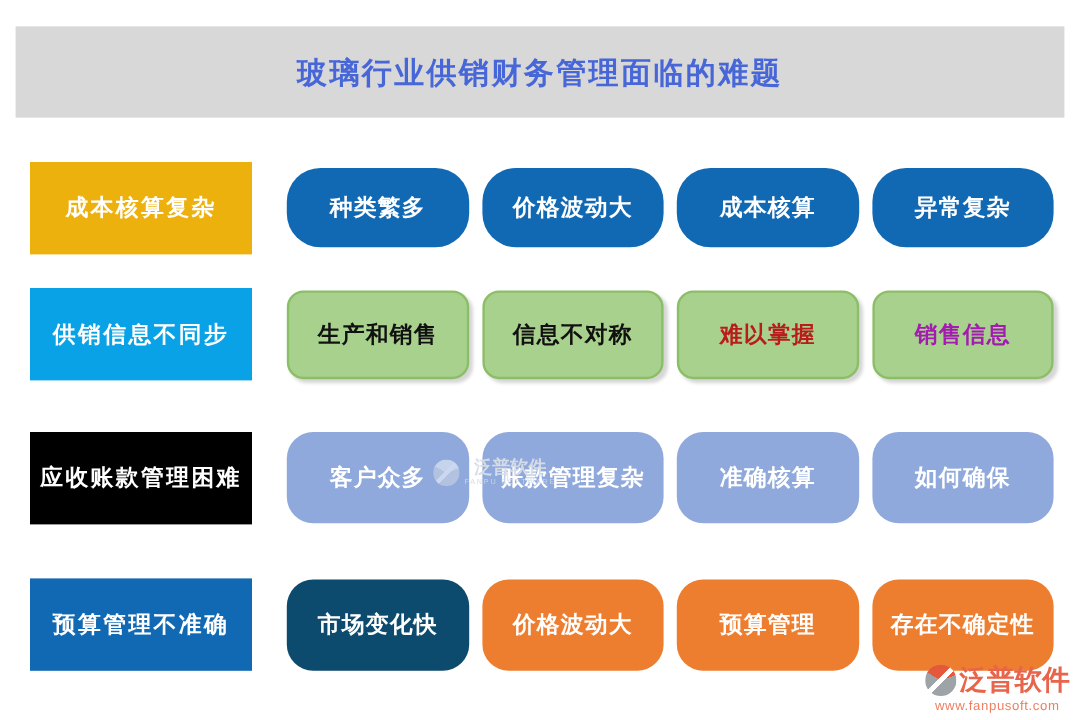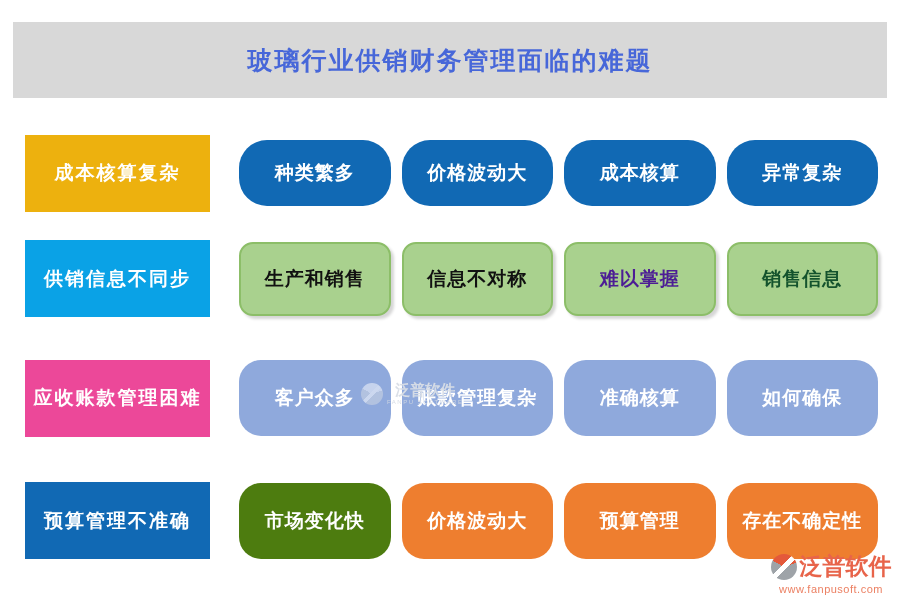--- a/index.html
+++ b/index.html
@@ -76,39 +76,39 @@
       <div class="box" style="background-color: rgb(17, 105, 180); color: rgb(255, 255, 255);">成本核算</div>
       <div class="box" style="background-color: rgb(17, 105, 180); color: rgb(255, 255, 255);">异常复杂</div>
     </div>
   </div>
 
   <div class="row row2">
     <div class="row-label" style="background-color: rgb(10, 162, 230);">供销信息不同步</div>
     <div class="items">
       <div class="box" style="background-color: rgb(169, 209, 142); color: rgb(17, 17, 17); border-color: rgb(140, 190, 104);">生产和销售</div>
       <div class="box" style="background-color: rgb(169, 209, 142); color: rgb(17, 17, 17); border-color: rgb(140, 190, 104);">信息不对称</div>
-      <div class="box" style="background-color: rgb(169, 209, 142); color: #4c1d95; border-color: rgb(140, 190, 104);">难以掌握</div>
-      <div class="box" style="background-color: rgb(169, 209, 142); color: #14532d; border-color: rgb(140, 190, 104);">销售信息</div>
+      <div class="box" style="background-color: rgb(169, 209, 142); color: #b91c1c; border-color: rgb(140, 190, 104);">难以掌握</div>
+      <div class="box" style="background-color: rgb(169, 209, 142); color: #a21caf; border-color: rgb(140, 190, 104);">销售信息</div>
     </div>
   </div>
 
   <div class="row row3">
-    <div class="row-label" style="background-color: #ec4899;">应收账款管理困难</div>
+    <div class="row-label" style="background-color: #000000;">应收账款管理困难</div>
     <div class="items">
       <div class="box" style="background-color: rgb(143, 169, 220); color: rgb(255, 255, 255);">客户众多</div>
       <div class="box" style="background-color: rgb(143, 169, 220); color: rgb(255, 255, 255);">账款管理复杂</div>
       <div class="box" style="background-color: rgb(143, 169, 220); color: rgb(255, 255, 255);">准确核算</div>
       <div class="box" style="background-color: rgb(143, 169, 220); color: rgb(255, 255, 255);">如何确保</div>
     </div>
   </div>
 
   <div class="row row4">
     <div class="row-label" style="background-color: rgb(17, 105, 180);">预算管理不准确</div>
     <div class="items">
-      <div class="box" style="background-color: #4d7c0f; color: rgb(255, 255, 255);">市场变化快</div>
+      <div class="box" style="background-color: #0c4a6e; color: rgb(255, 255, 255);">市场变化快</div>
       <div class="box" style="background-color: rgb(238, 126, 47); color: rgb(255, 255, 255);">价格波动大</div>
       <div class="box" style="background-color: rgb(238, 126, 47); color: rgb(255, 255, 255);">预算管理</div>
       <div class="box" style="background-color: rgb(238, 126, 47); color: rgb(255, 255, 255);">存在不确定性</div>
     </div>
   </div>
 
   <div class="wm-center">
     <div class="wm-logo"></div>
     <div class="wm-txt">
       <div class="wm-brand">泛普软件</div>

